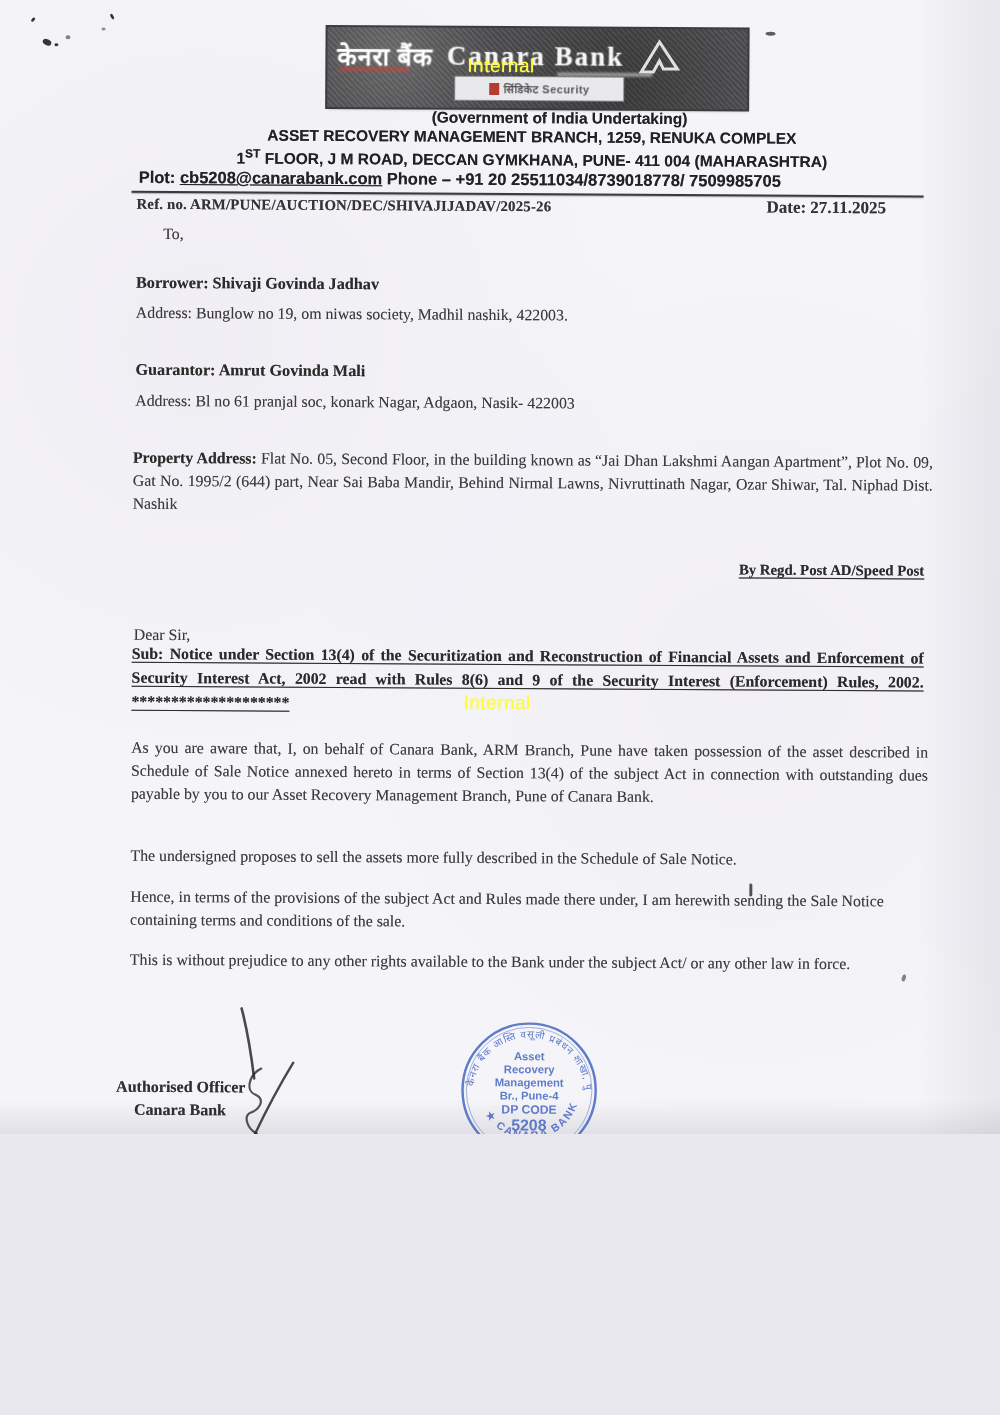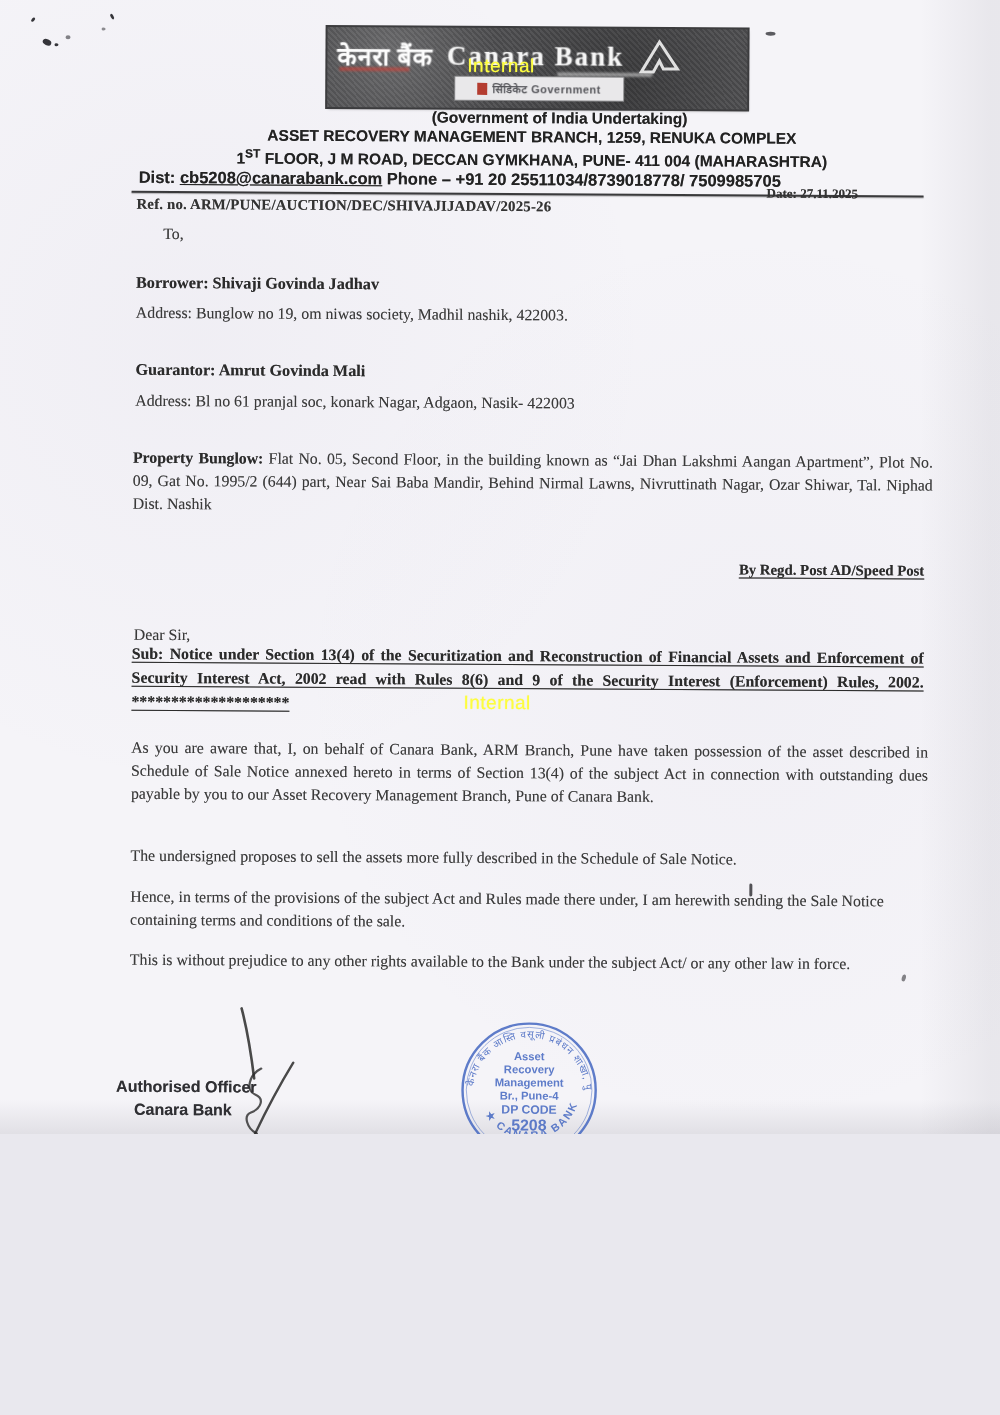--- a/index.html
+++ b/index.html
@@ -16,21 +16,21 @@
       linear-gradient(to bottom, rgba(0,0,0,0) 97%, rgba(120,118,130,.16) 100%),
       radial-gradient(circle at 20% 30%, rgba(140,130,170,.05), rgba(0,0,0,0) 40%),
       radial-gradient(circle at 75% 60%, rgba(140,130,170,.04), rgba(0,0,0,0) 45%),
       #f5f4f8;
     color:#2b2b2b;
     overflow:hidden;
   }
   .tilt{position:absolute;inset:0;transform:rotate(.35deg);transform-origin:50% 40%;}
   .abs{position:absolute;}
   .serif{font-family:"Liberation Serif", serif;}
-  .sans{font-family:Liberation Sans, sans-serif;}
+  .sans{font-family:Liberation Serif, serif;}
   .b{font-weight:bold;}
   .just{text-align:justify;}
   .ink{color:#2b2b2b;text-shadow:0 0 .5px rgba(40,40,40,.5);}
   .ink-soft{color:#3a3a3a;text-shadow:0 0 .6px rgba(60,60,60,.45);}
 
   
   .banner{
     left:325px;top:28px;width:420px;height:80px;
     background:
       radial-gradient(circle at 15% 30%, rgba(255,255,255,.16), rgba(0,0,0,0) 30%),
@@ -59,21 +59,21 @@
   }
 
   .hdr-wrap{left:110px;top:108px;width:840px;text-align:center;}
   .hdr-line{font-family:"Liberation Sans",sans-serif;font-weight:bold;color:#222;font-size:15.5px;line-height:19px;text-shadow:0 0 .5px rgba(30,30,30,.6);}
   sup{font-size:12px;}
 
   .email-line{left:137px;top:170px;width:780px;font-family:"Liberation Sans",sans-serif;font-weight:bold;font-size:16.5px;color:#222;text-shadow:0 0 .5px rgba(30,30,30,.6);}
   .email-underline{text-decoration:underline;}
   .rule{left:130px;top:193px;width:792px;height:2.4px;background:#3a3a3c;box-shadow:0 1px 1px rgba(60,60,60,.35);}
   .ref{left:135px;top:198px;font-size:14.8px;font-weight:bold;color:#333;letter-spacing:.2px;}
-  .date{left:765px;top:184px;font-size:13px;font-weight:bold;color:#333;}
+  .date{left:765px;top:196px;font-size:17px;font-weight:bold;color:#333;}
 
   .body-text{font-size:15.8px;line-height:23px;}
   .u{text-decoration:underline;text-underline-offset:3px;}
 
   .stamp-svg{left:458px;top:1015px;opacity:.88;}
   .sig-svg{left:225px;top:1002px;}
 
   .speck{position:absolute;background:#35353a;border-radius:50%;}
   .enclosure{left:700px;top:1168px;font-size:14.5px;color:#3b3b3f;letter-spacing:1.2px;text-shadow:0 0 .6px rgba(60,60,60,.4);}
 </style>
@@ -98,47 +98,47 @@
         <span class="hindi-name">केनरा बैंक</span>
         <span class="eng-name">Canara Bank</span>
         <svg width="42" height="36" viewBox="0 0 42 36">
           <path d="M21 3 L39 30 L25 30 L21 22 L15 33 L3 33 Z" fill="none" stroke="#f2f2f2" stroke-width="3" opacity=".9"></path>
         </svg>
       </div>
       <div class="sub-strip" style="left:12px;top:40px;width:70px;"></div>
       <div class="sub-strip" style="left:230px;top:44px;width:95px;background:rgba(235,235,235,.5);"></div>
       <div class="tagline-box">
         <span class="tagline-logo"></span>
-        <span class="tagline-text">सिंडिकेट Government</span>
+        <span class="tagline-text">सिंडिकेट Security</span>
       </div>
     </div>
 
     <div class="abs watermark" style="left:465px;top:55px;">Internal</div>
     <div class="abs watermark" style="left:465px;top:692px;">Internal</div>
     <div class="abs watermark" style="left:463px;top:1326px;">Internal</div>
 
     <div class="abs hdr-wrap">
       <div class="hdr-line" style="padding-left:55px;">(Government of India Undertaking)</div>
       <div class="hdr-line">ASSET RECOVERY MANAGEMENT BRANCH, 1259, RENUKA COMPLEX</div>
       <div class="hdr-line"><span>1</span><sup>ST</sup><span> FLOOR, J M ROAD, DECCAN GYMKHANA, PUNE- 411 004 (MAHARASHTRA)</span></div>
     </div>
-    <div class="abs email-line"><span>Dist: </span><span class="email-underline">cb5208@canarabank.com</span><span> Phone – +91 20 25511034/8739018778/ 7509985705</span></div>
+    <div class="abs email-line"><span>Plot: </span><span class="email-underline">cb5208@canarabank.com</span><span> Phone – +91 20 25511034/8739018778/ 7509985705</span></div>
     <div class="abs rule"></div>
     <div class="abs ref ink">Ref. no. ARM/PUNE/AUCTION/DEC/SHIVAJIJADAV/2025-26</div>
     <div class="abs date ink">Date: 27.11.2025</div>
 
     <div class="abs body-text ink-soft" style="left:135px;top:224px;margin-left:27px;">To,</div>
 
     <div class="abs body-text b ink" style="left:135px;top:274px;font-size:16.2px;">Borrower: Shivaji Govinda Jadhav</div>
     <div class="abs body-text ink-soft" style="left:135px;top:303px;">Address: Bunglow no 19, om niwas society, Madhil nashik, 422003.</div>
 
     <div class="abs body-text b ink" style="left:135px;top:361px;font-size:16.2px;">Guarantor: Amrut Govinda Mali</div>
     <div class="abs body-text ink-soft" style="left:135px;top:391px;">Address: Bl no 61 pranjal soc, konark Nagar, Adgaon, Nasik- 422003</div>
 
-    <div class="abs body-text just ink-soft" style="left:133px;top:448px;width:800px;"><b class="ink">Property Bunglow:</b><span> Flat No. 05, Second Floor, in the building known as “Jai Dhan Lakshmi Aangan Apartment”, Plot No. 09, Gat No. 1995/2 (644) part, Near Sai Baba Mandir, Behind Nirmal Lawns, Nivruttinath Nagar, Ozar Shiwar, Tal. Niphad Dist. Nashik</span></div>
+    <div class="abs body-text just ink-soft" style="left:133px;top:448px;width:800px;"><b class="ink">Property Address:</b><span> Flat No. 05, Second Floor, in the building known as “Jai Dhan Lakshmi Aangan Apartment”, Plot No. 09, Gat No. 1995/2 (644) part, Near Sai Baba Mandir, Behind Nirmal Lawns, Nivruttinath Nagar, Ozar Shiwar, Tal. Niphad Dist. Nashik</span></div>
 
     <div class="abs b u ink" style="left:600px;top:560px;width:325px;text-align:right;font-size:14.8px;">By Regd. Post AD/Speed Post</div>
 
     <div class="abs body-text ink-soft" style="left:135px;top:625px;">Dear Sir,</div>
 
     <div class="abs body-text b just u ink" style="left:133px;top:644px;width:792px;line-height:24px;">Sub: Notice under Section 13(4) of the Securitization and Reconstruction of Financial Assets and Enforcement of Security Interest Act, 2002 read with Rules 8(6) and 9 of the Security Interest (Enforcement) Rules, 2002. ********************</div>
 
     <div class="abs body-text just ink-soft" style="left:133px;top:738px;width:797px;">As you are aware that, I, on behalf of Canara Bank, ARM Branch, Pune have taken possession of the asset described in Schedule of Sale Notice annexed hereto in terms of Section 13(4) of the subject Act in connection with outstanding dues payable by you to our Asset Recovery Management Branch, Pune of Canara Bank.</div>
     <div class="abs body-text ink-soft" style="left:133px;top:846px;width:797px;">The undersigned proposes to sell the assets more fully described in the Schedule of Sale Notice.</div>
     <div class="abs body-text ink-soft" style="left:133px;top:887px;width:790px;">Hence, in terms of the provisions of the subject Act and Rules made there under, I am herewith sending the Sale Notice containing terms and conditions of the sale.</div>

